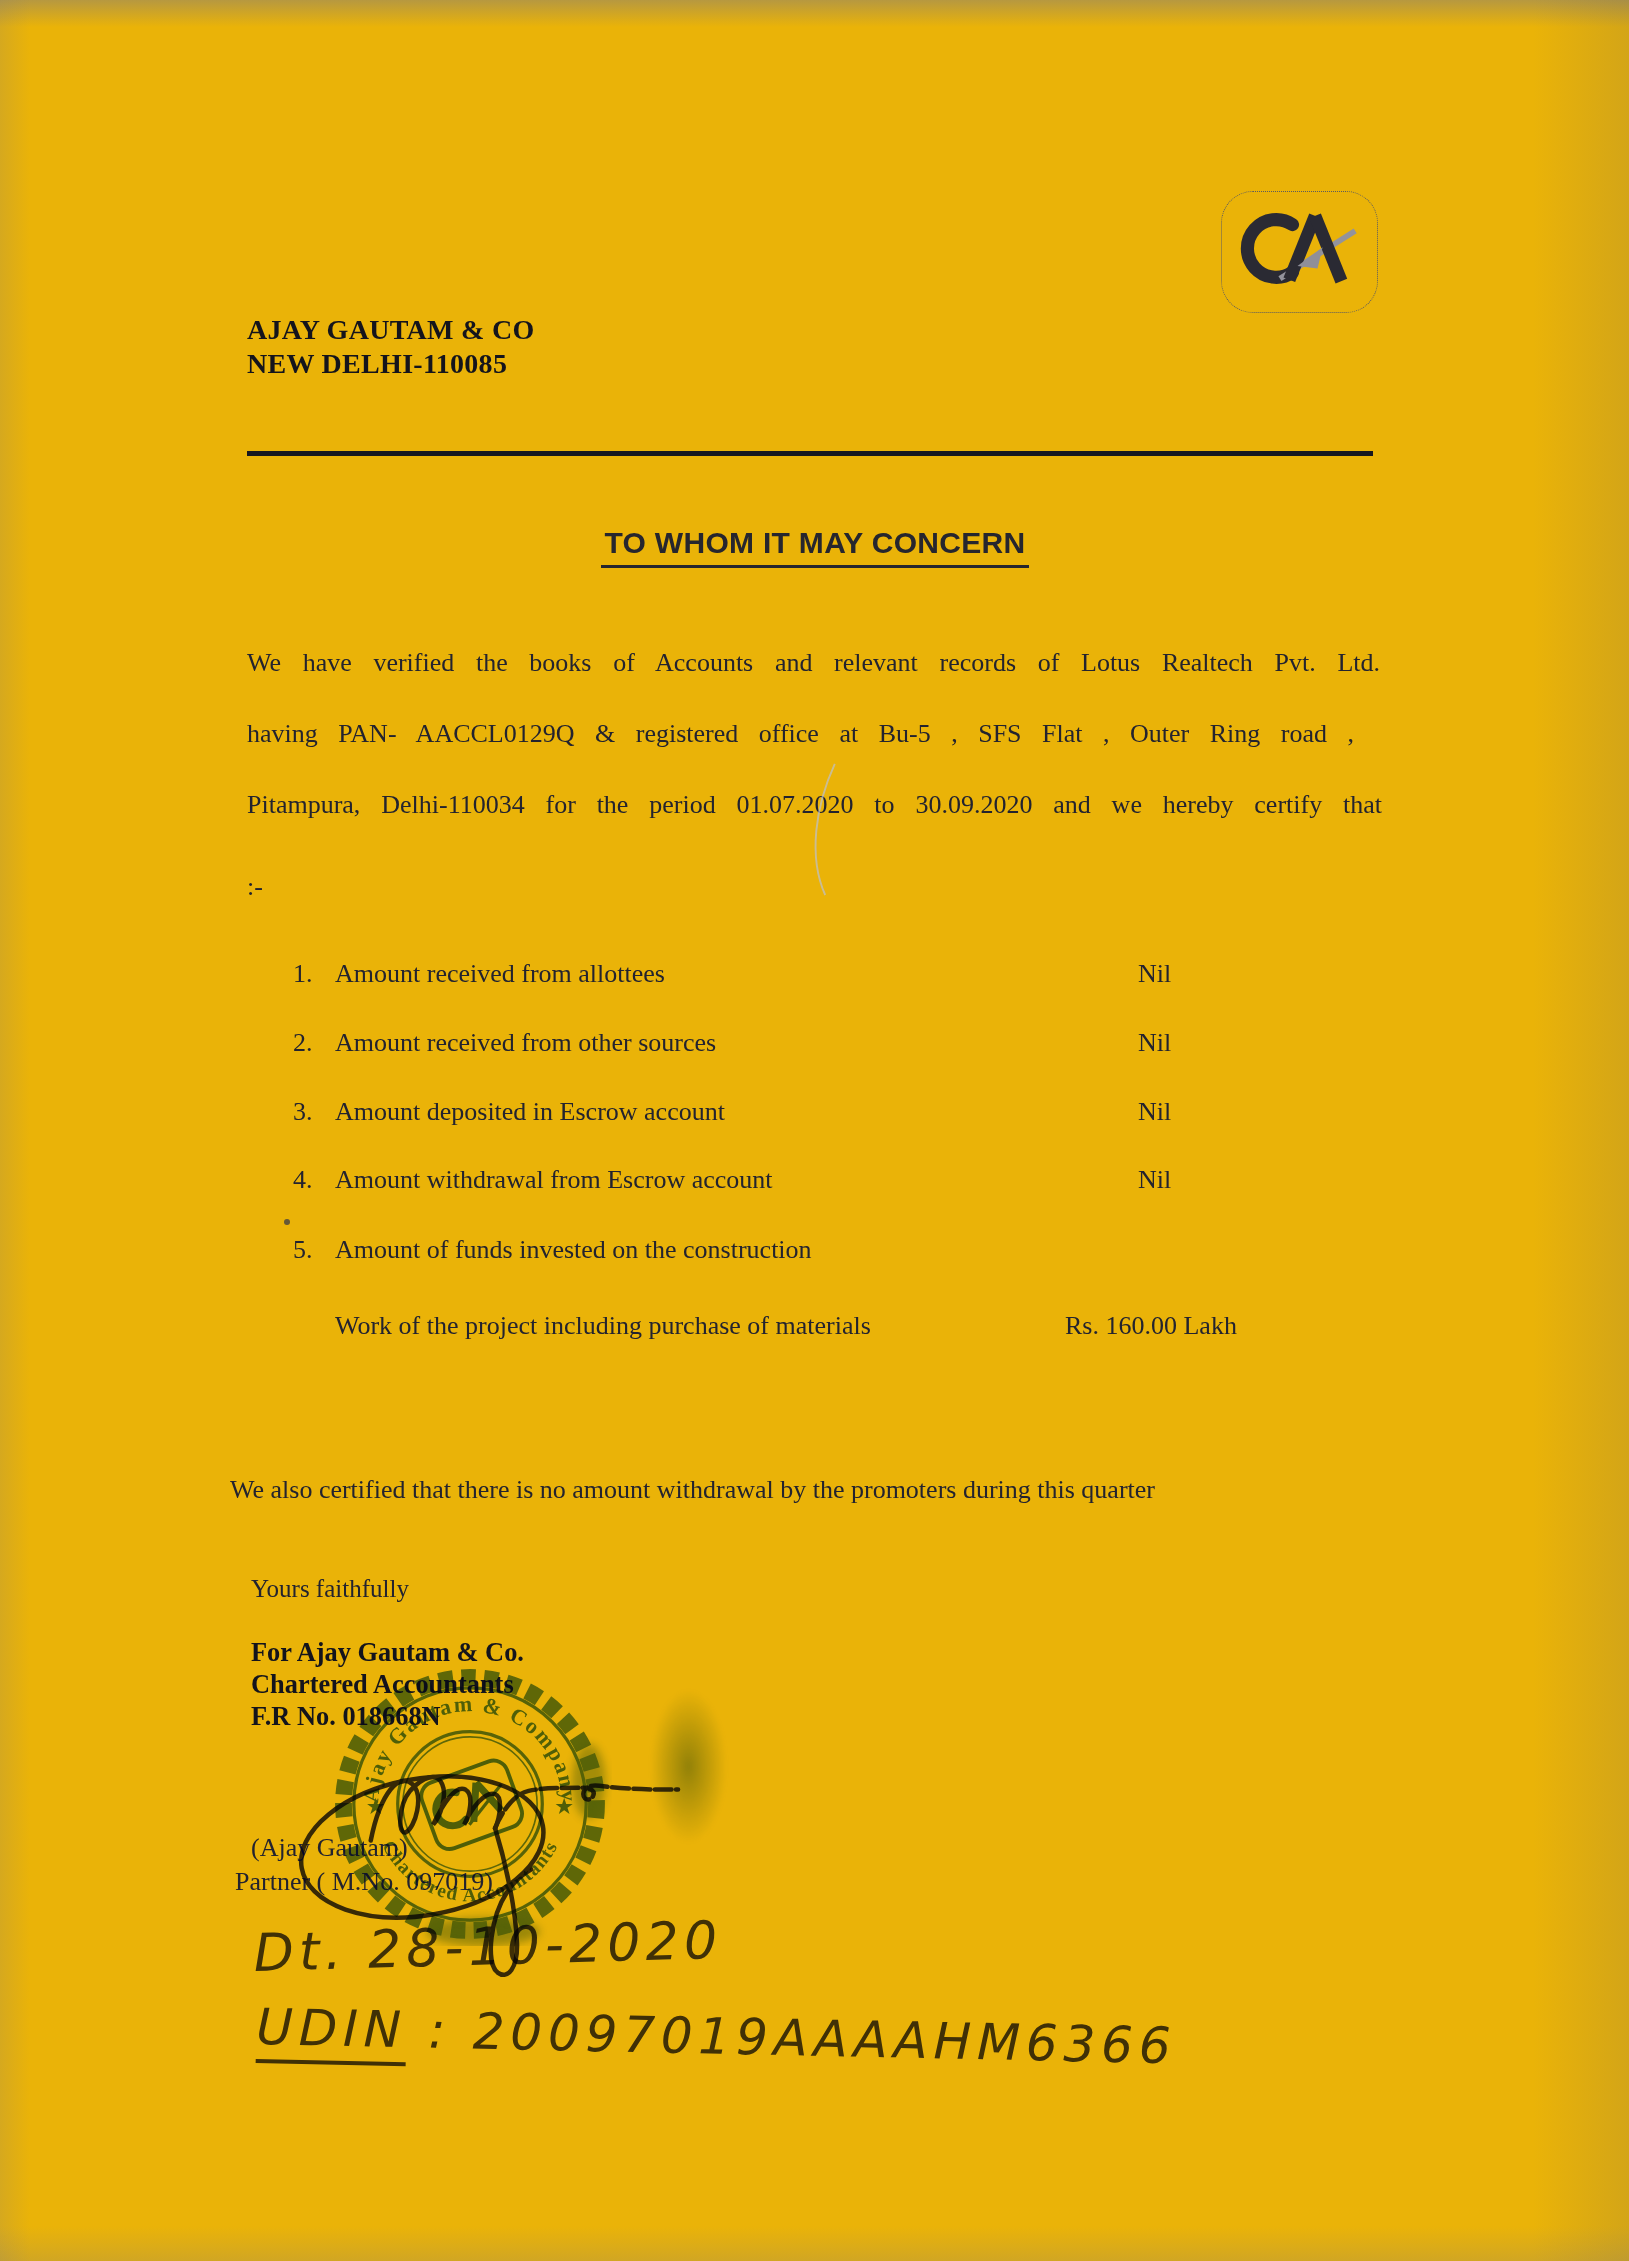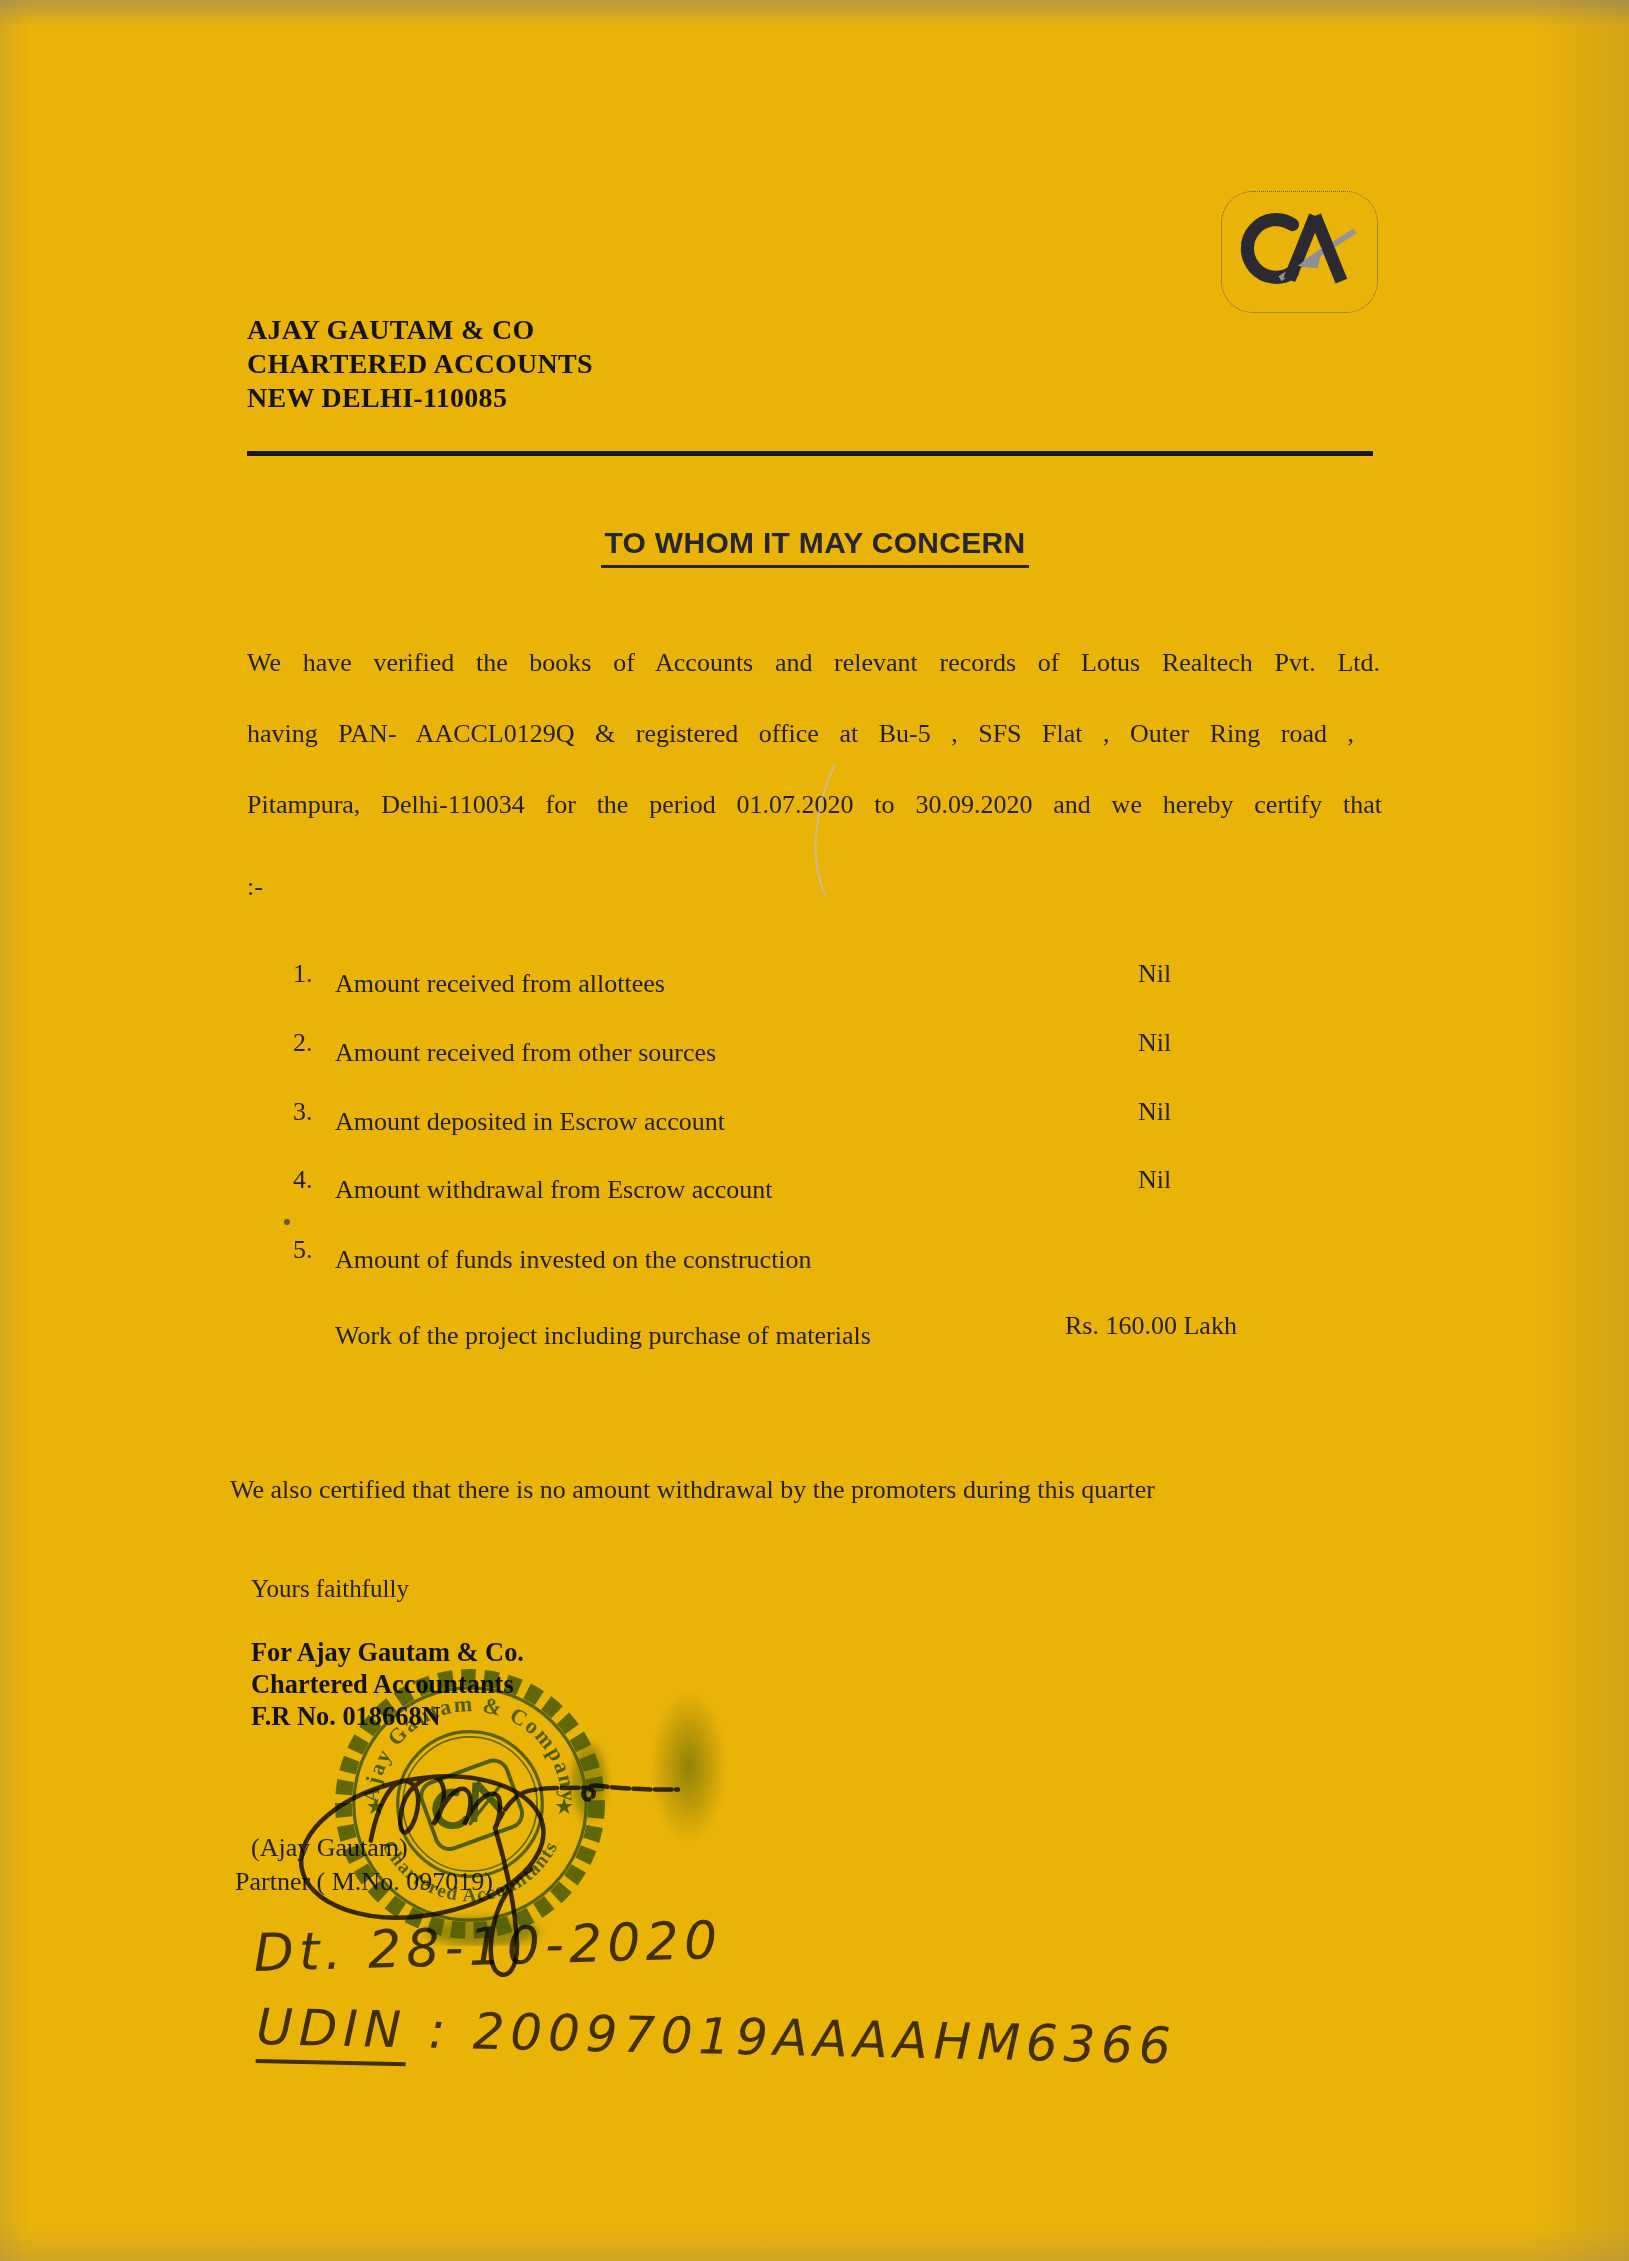--- a/index.html
+++ b/index.html
@@ -44,21 +44,21 @@
   .bodyline{left:247px;font-size:26px;color:#23232f;
     text-align:justify;text-align-last:justify;white-space:nowrap;}
   .b1{top:648px;width:1133px;}
   .b2{top:719px;width:1107px;}
   .b3{top:790px;width:1135px;}
   .b4{top:872px;width:64px;text-align:left;text-align-last:left;}
 
   
   .row{left:247px;width:1161px;height:39px;font-size:26px;color:#23232f;}
   .row .num{position:absolute;left:46px;}
-  .row .label{position:absolute;left:88px;margin-top:10px;}
+  .row .label{position:absolute;left:88px;}
   .row .value{position:absolute;left:891px;}
   .r1{top:959px;} .r2{top:1028px;} .r3{top:1097px;} .r4{top:1165px;} .r5{top:1235px;}
   .rowc{top:1311px;text-align:right;}
   .rowc .label{left:88px;}
   .rowc .value{left:818px;}
 
   .stray-dot{left:284px;top:1219px;width:5.8px;height:5.8px;border-radius:50%;
     background:#3a3a46;opacity:.75;}
 
   
@@ -104,21 +104,20 @@
       <path d="M 112 52 A 46 46 0 1 0 112 128" fill="none" stroke="#2a2a33" stroke-width="21" stroke-linecap="round"></path>
       <path d="M 92 138 L 212 62" stroke="#93939c" stroke-width="9" fill="none"></path>
       <path d="M 107 140 L 148 38" stroke="#2a2a33" stroke-width="20" fill="none"></path>
       <path d="M 148 38 L 190 142" stroke="#2a2a33" stroke-width="20" fill="none"></path>
       <path d="M 120 118 L 160 88 L 152 122 Z" fill="#8f8f98"></path>
     </svg>
   </div>
 
   <div class="abs letterhead">
     <div>AJAY GAUTAM &amp; CO</div>
-    <div>CHARTERED ACCOUNTS</div>
     <div>NEW DELHI-110085</div>
   </div>
   <div class="abs lh-rule"></div>
 
   <div class="abs bodyline b1">We have verified the books of Accounts and relevant records of Lotus Realtech  Pvt. Ltd.</div>
 
   <div class="abs heading-wrap">
     <span class="heading">TO WHOM IT MAY CONCERN</span>
   </div>
   <div class="abs bodyline b2">having PAN- AACCL0129Q  &amp; registered office at Bu-5 , SFS Flat , Outer Ring road ,</div>

